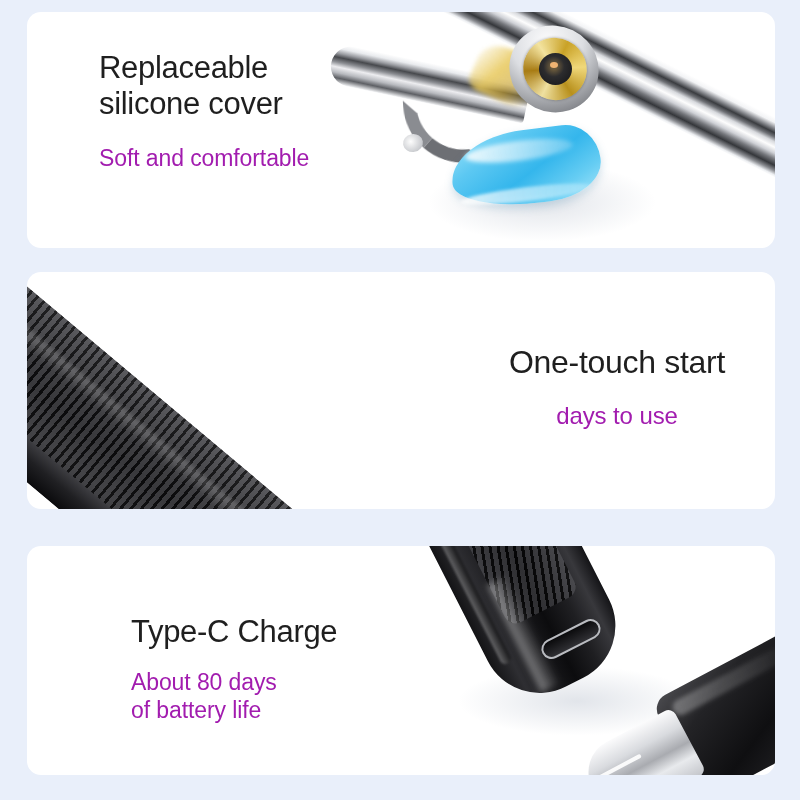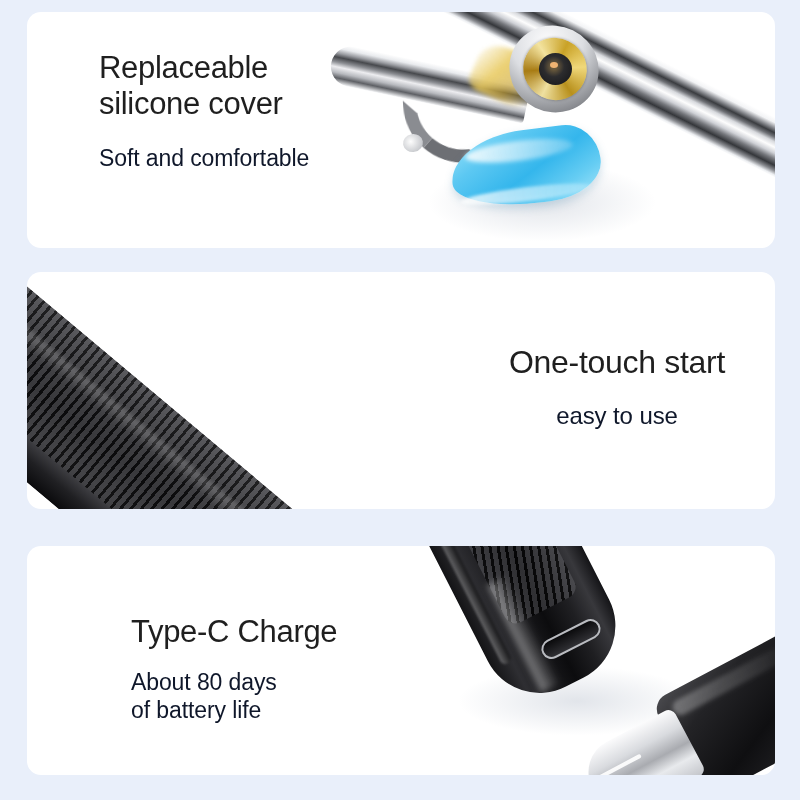--- a/index.html
+++ b/index.html
@@ -28,21 +28,21 @@
     font-size:31px;
     line-height:36px;
     color:#1f1f1f;
     font-weight:400;
     letter-spacing:-0.3px;
     white-space:pre-line;
   }
   .subline {
     font-size:23px;
     line-height:28px;
-    color:#0f172a;
+    color:#a21caf;
     font-weight:400;
     letter-spacing:-0.1px;
     white-space:pre-line;
   }
 
   
   #p1-text { left:72px; top:38px; }
   #p1-text .subline { margin-top:22px; }
 
   .probe-wrap { position:absolute; inset:0; z-index:2; }
@@ -344,21 +344,21 @@
   </section>
 
   <section class="panel" id="panel-2">
 
     <div class="body-bar"></div>
     <div class="body-edge"></div>
     <div class="body-sheen"></div>
 
     <div class="txt-block" id="p2-text">
       <div class="headline">One-touch start</div>
-      <div class="subline">easy to use</div>
+      <div class="subline">days to use</div>
     </div>
   </section>
 
   <section class="panel" id="panel-3">
 
     <div class="soft-shadow" style="left:430px; top:120px; width:240px; height:70px;"></div>
 
     <div class="dev-body"></div>
     <div class="dev-ribs"></div>
     <div class="dev-groove"></div>

